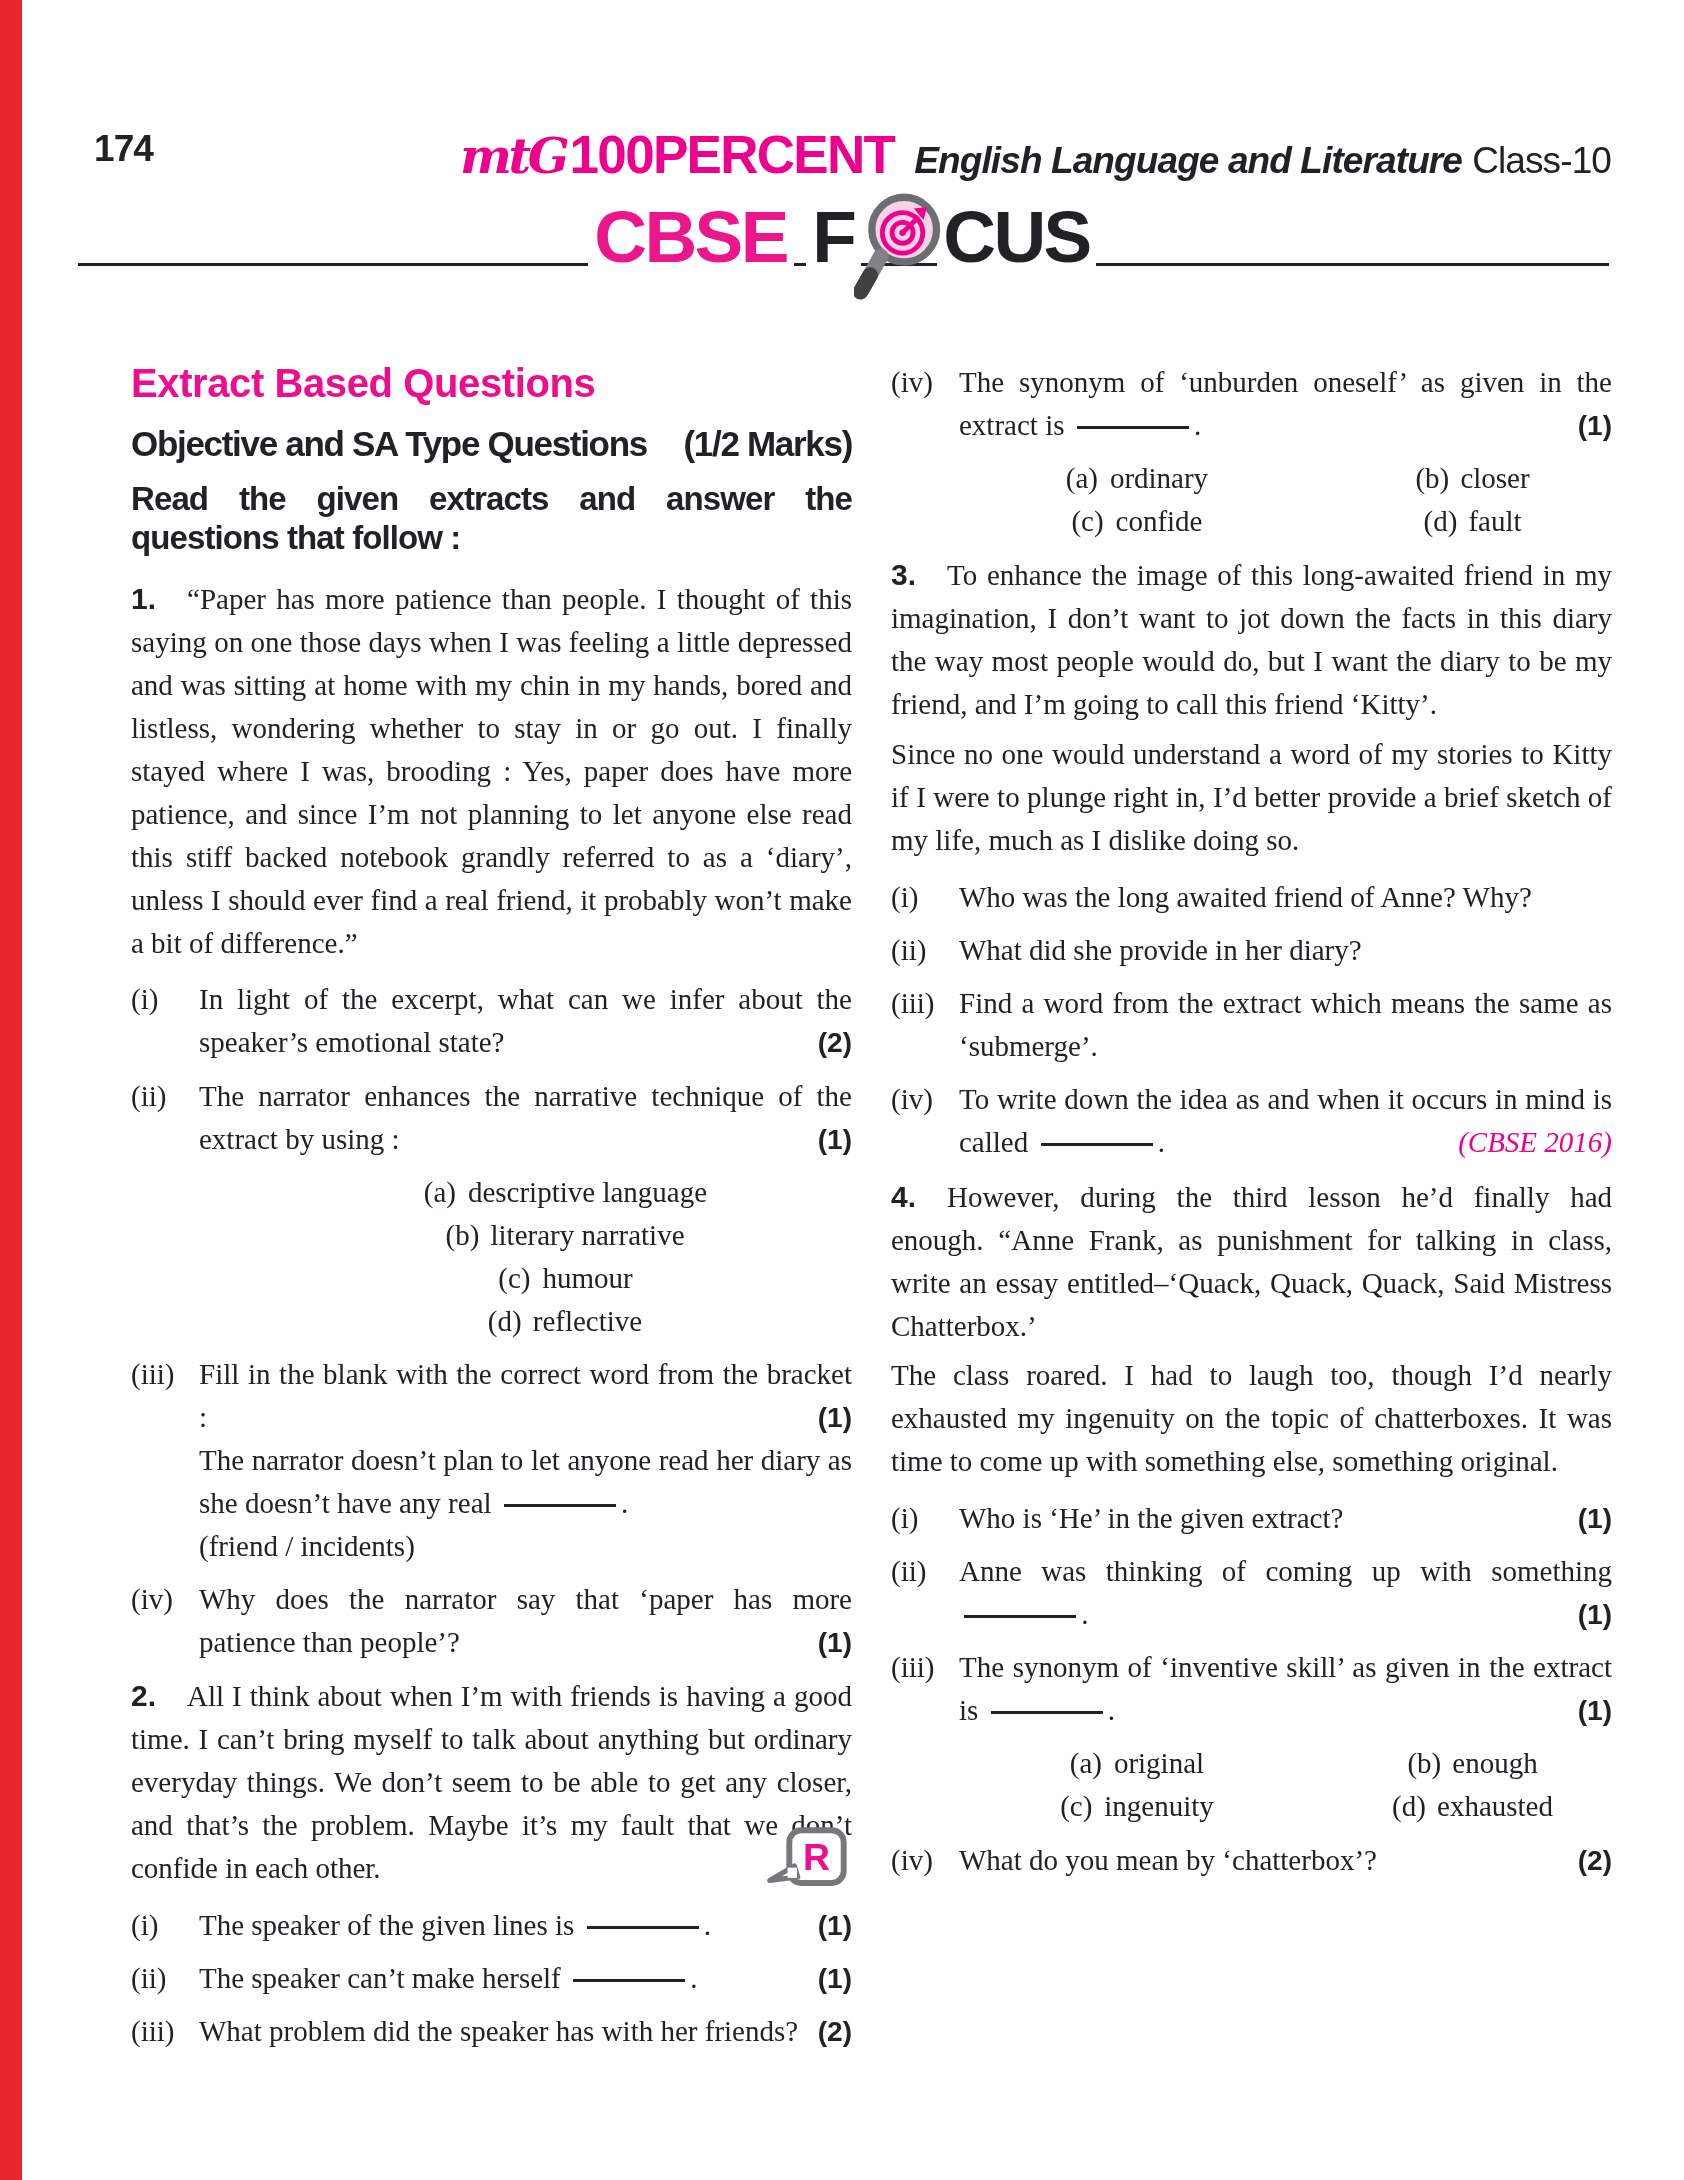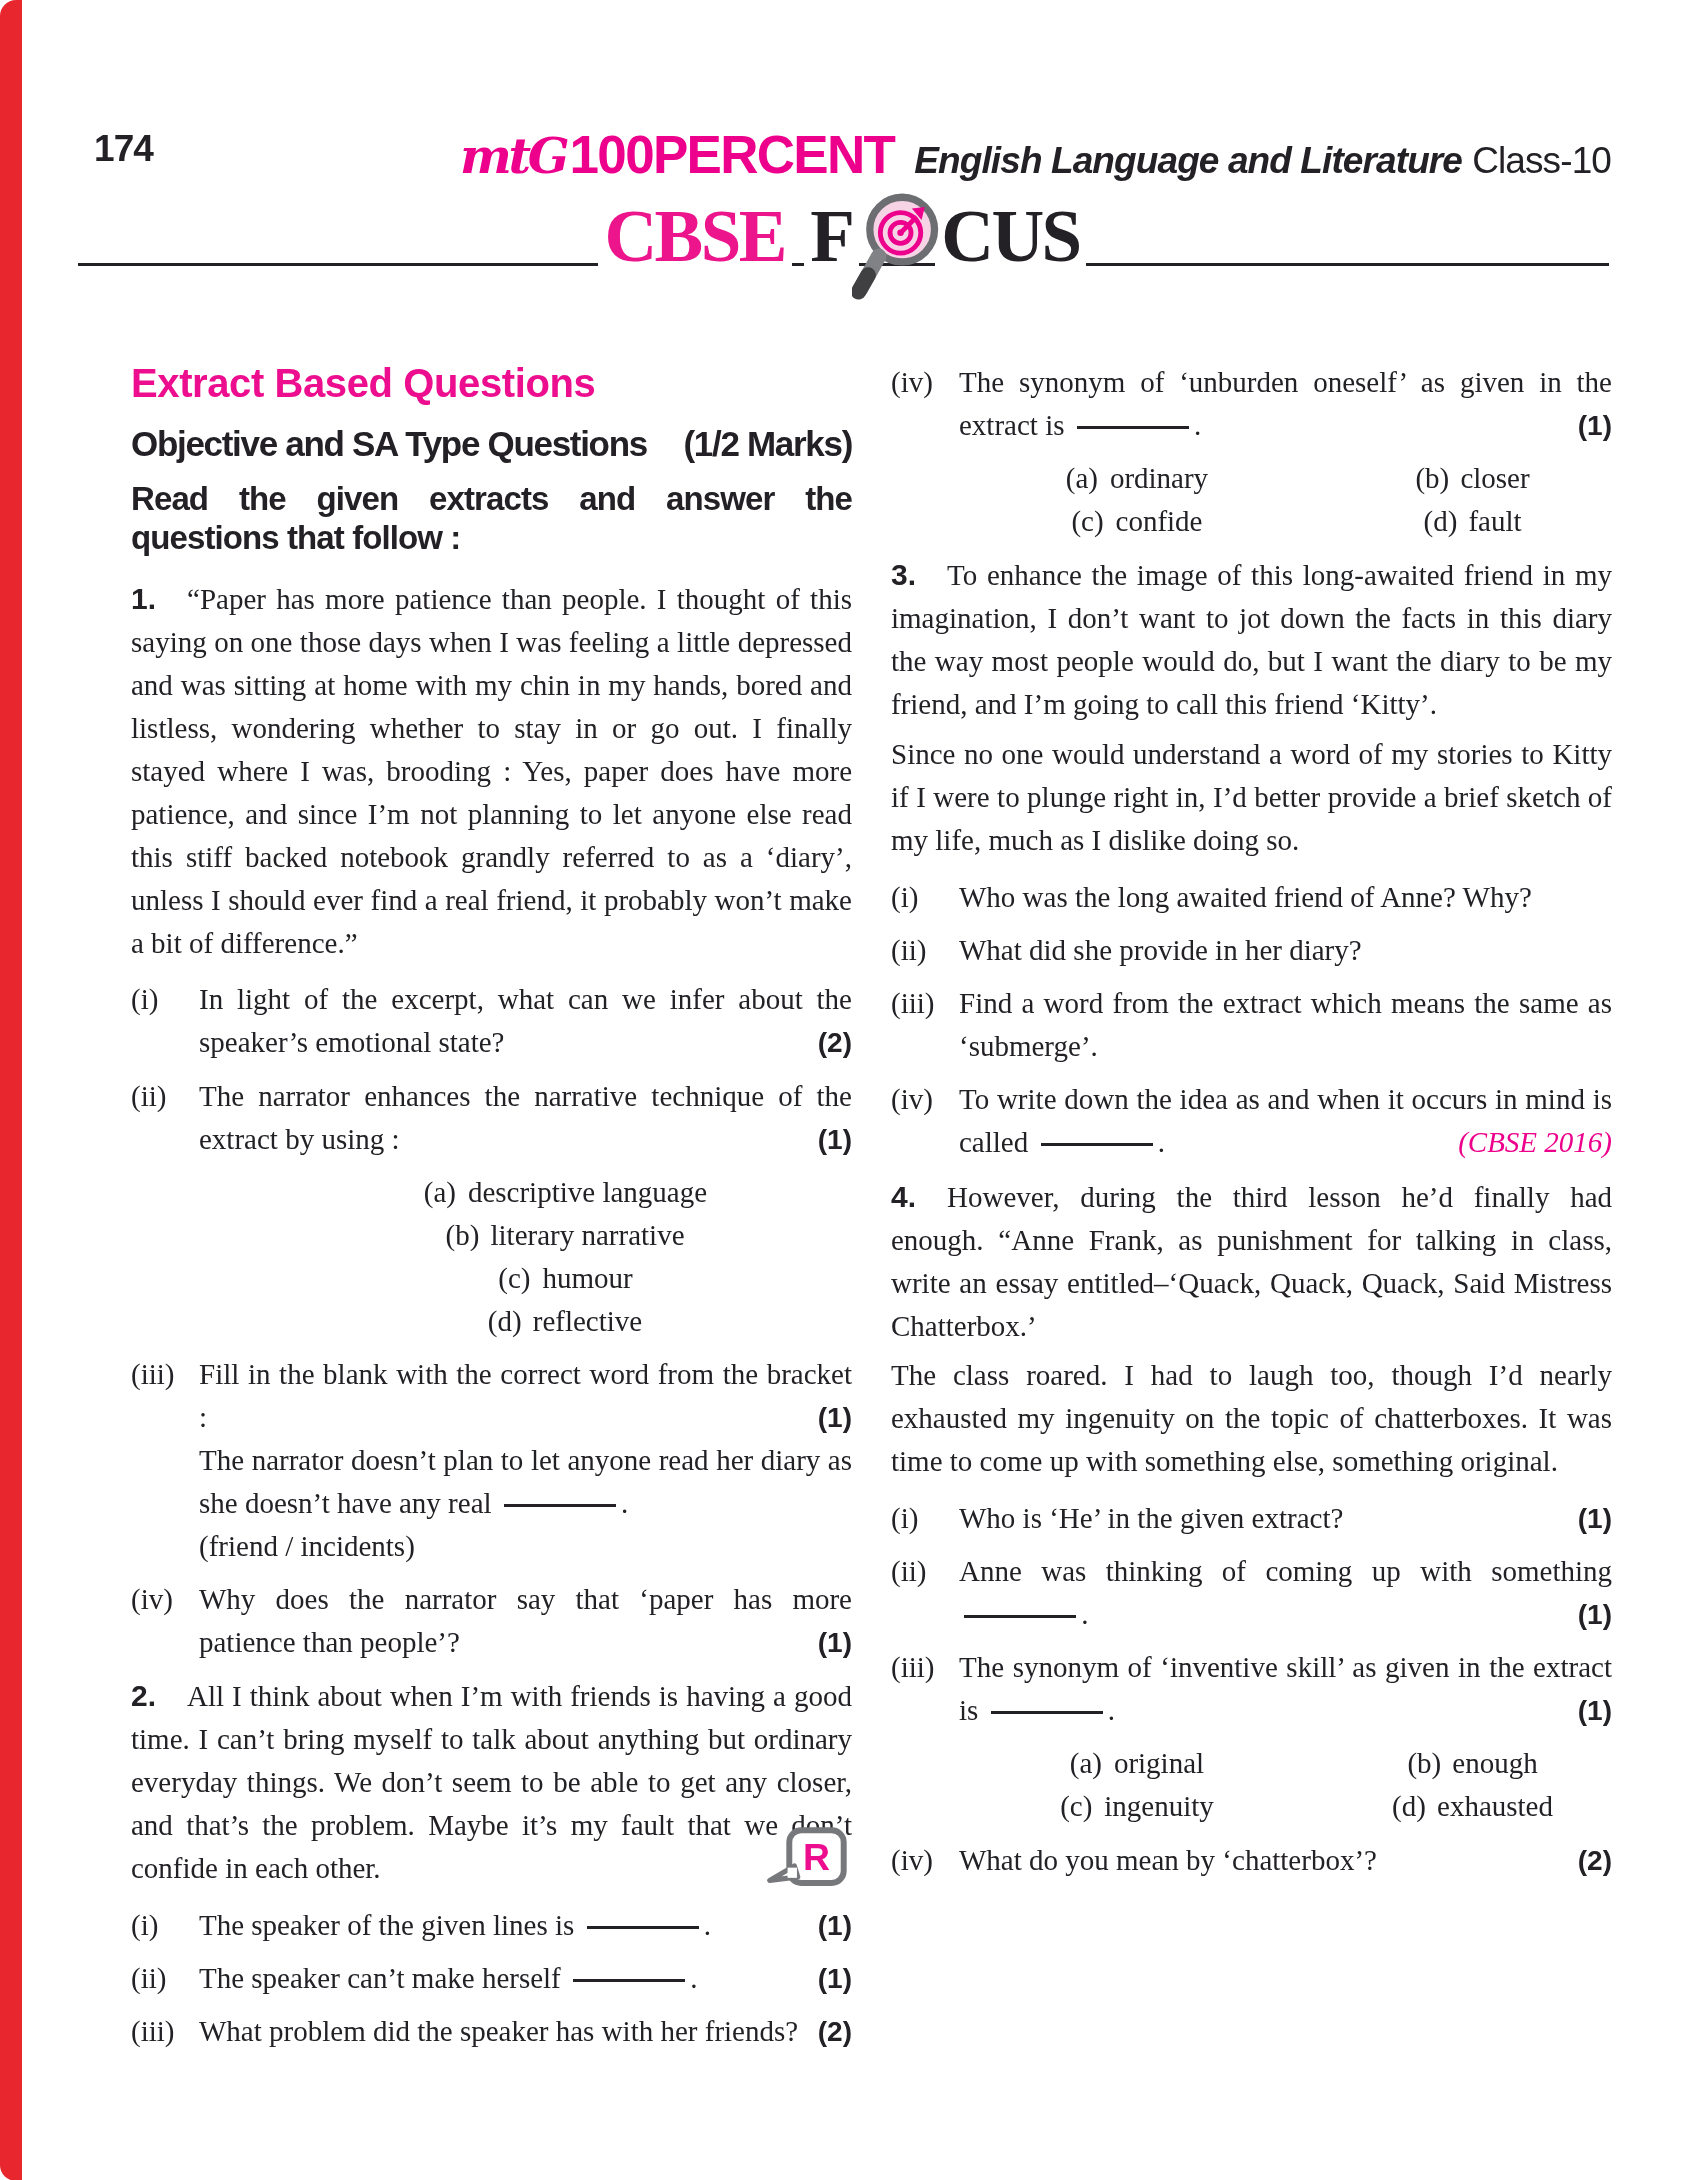--- a/index.html
+++ b/index.html
@@ -1,36 +1,36 @@
 <!DOCTYPE html>
 <html style="font-size:13.6px"><head>
 <meta charset="utf-8">
 <style>
   html,body{margin:0;padding:0;background:#fff;}
   .page{position:relative;width:1684px;height:2181px;background:#ffffff;overflow:hidden;
-        font-family:"Liberation Serif",serif;color:#232126;border-radius:16px;}
+        font-family:"Liberation Serif",serif;color:#232126;}
   .edge-bar{position:absolute;left:0;top:0;width:22px;height:2181px;background:#e8262e;}
 
   
   .page-num{position:absolute;top:128px;left:94px;font-family:"Liberation Sans",sans-serif;
             font-weight:bold;font-size:37px;letter-spacing:-0.9px;}
   .brand{position:absolute;top:124px;right:73px;display:flex;align-items:baseline;white-space:nowrap;}
   .brand-script{font-family:"DejaVu Serif",serif;font-style:italic;font-weight:bold;font-size:49px;
                 color:#ec008c;letter-spacing:-3.4px;margin-right:3.4px;}
   .brand-percent{font-family:"Liberation Sans",sans-serif;font-weight:bold;font-size:53px;
                  color:#ec008c;letter-spacing:-1.7px;margin-right:20px;}
   .brand-title{font-family:"Liberation Sans",sans-serif;font-weight:bold;font-style:italic;
                font-size:37px;letter-spacing:-0.9px;margin-right:10.2px;}
   .brand-class{font-family:"Liberation Sans",sans-serif;font-size:37px;letter-spacing:-0.9px;}
 
   
   .rule{position:absolute;left:78px;right:75px;top:263px;height:3.4px;background:#232126;}
   .focus-logo{position:absolute;left:0;right:0;top:198px;display:flex;justify-content:center;
               align-items:flex-start;}
-  .focus-text{font-family:Liberation Serif, serif;font-weight:bold;font-size:73px;line-height:78px;
+  .focus-text{font-family:Liberation Sans, sans-serif;font-weight:bold;font-size:73px;line-height:78px;
               letter-spacing:-2.6px;background:#fff;padding:0 6.8px;}
   .focus-cbse{color:#ec158c;margin-right:12px;}
   .focus-dark{color:#232126;}
   .focus-lens{display:inline-block;margin:0 -6.8px;position:relative;top:-10.2px;}
 
   
   .col{position:absolute;top:361px;width:721px;font-size:29px;line-height:43px;text-align:justify;}
   #col-left{left:131px;}
   #col-right{left:891px;}
 

